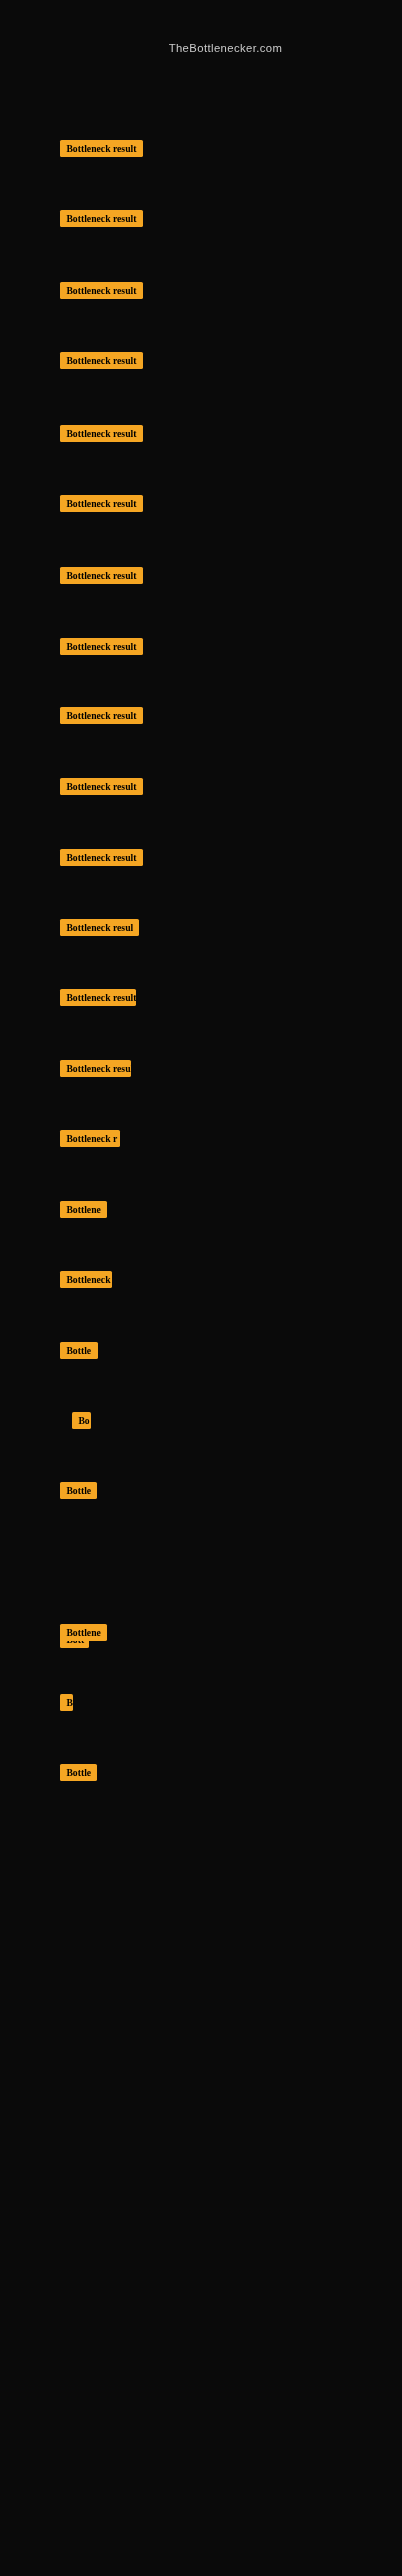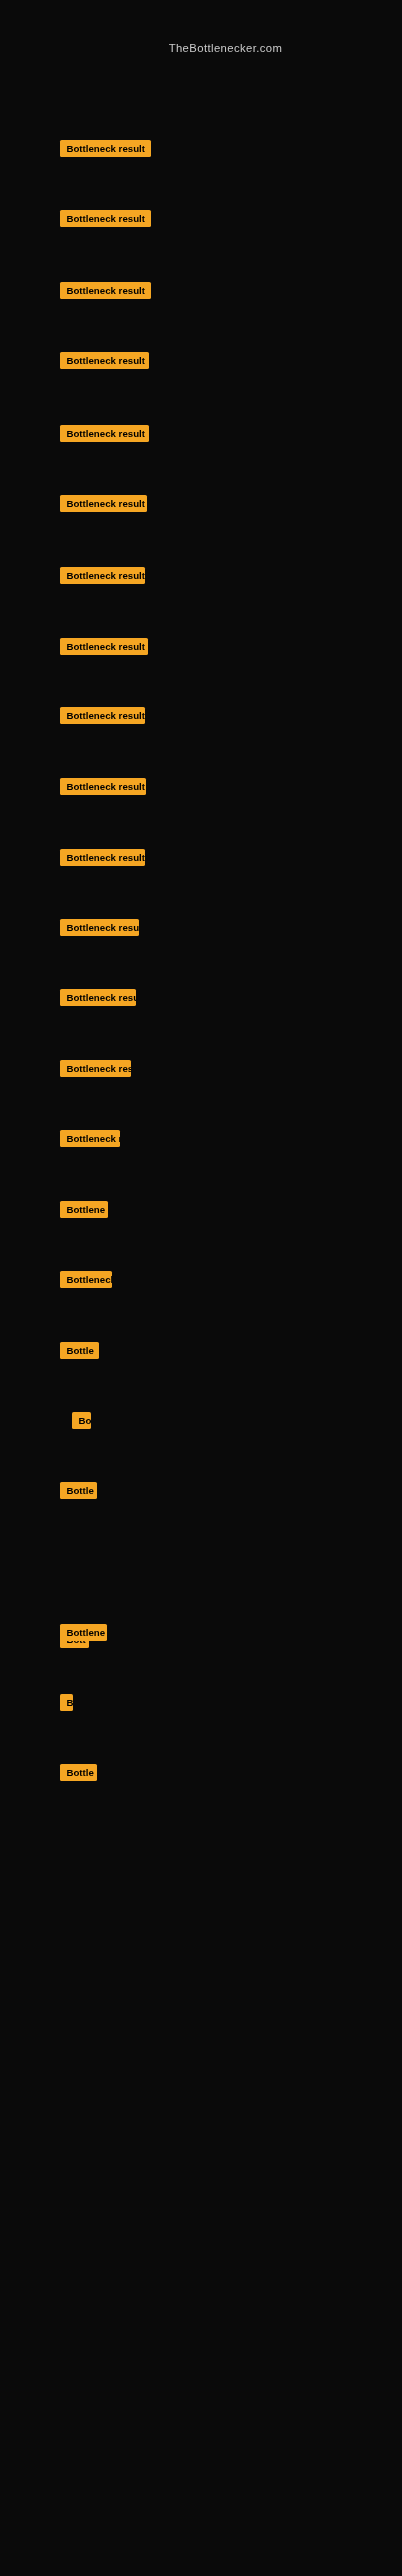--- a/index.html
+++ b/index.html
@@ -32,20 +32,21 @@
       padding: 3.2px 6.4px;
       display: inline-block;
       border-radius: 1.6px;
       white-space: nowrap;
       overflow: hidden;
     }
 
     .result-item {
       position: absolute;
       left: 0;
+      font-family: Liberation Serif, serif;
     }
   </style>
 </head>
 <body>
 
 <div class="site-title">TheBottlenecker.com</div>
 
 <div id="results-container" style="position:relative; width:403px; height:2576px;">
 <div class="result-item" style="top: 46px; left: 0px;"><div class="bottleneck-badge" style="max-width: 97px;">Bottleneck result</div></div>
     <div class="result-item" style="top: 116px; left: 0px;"><div class="bottleneck-badge" style="max-width: 94px;">Bottleneck result</div></div>

